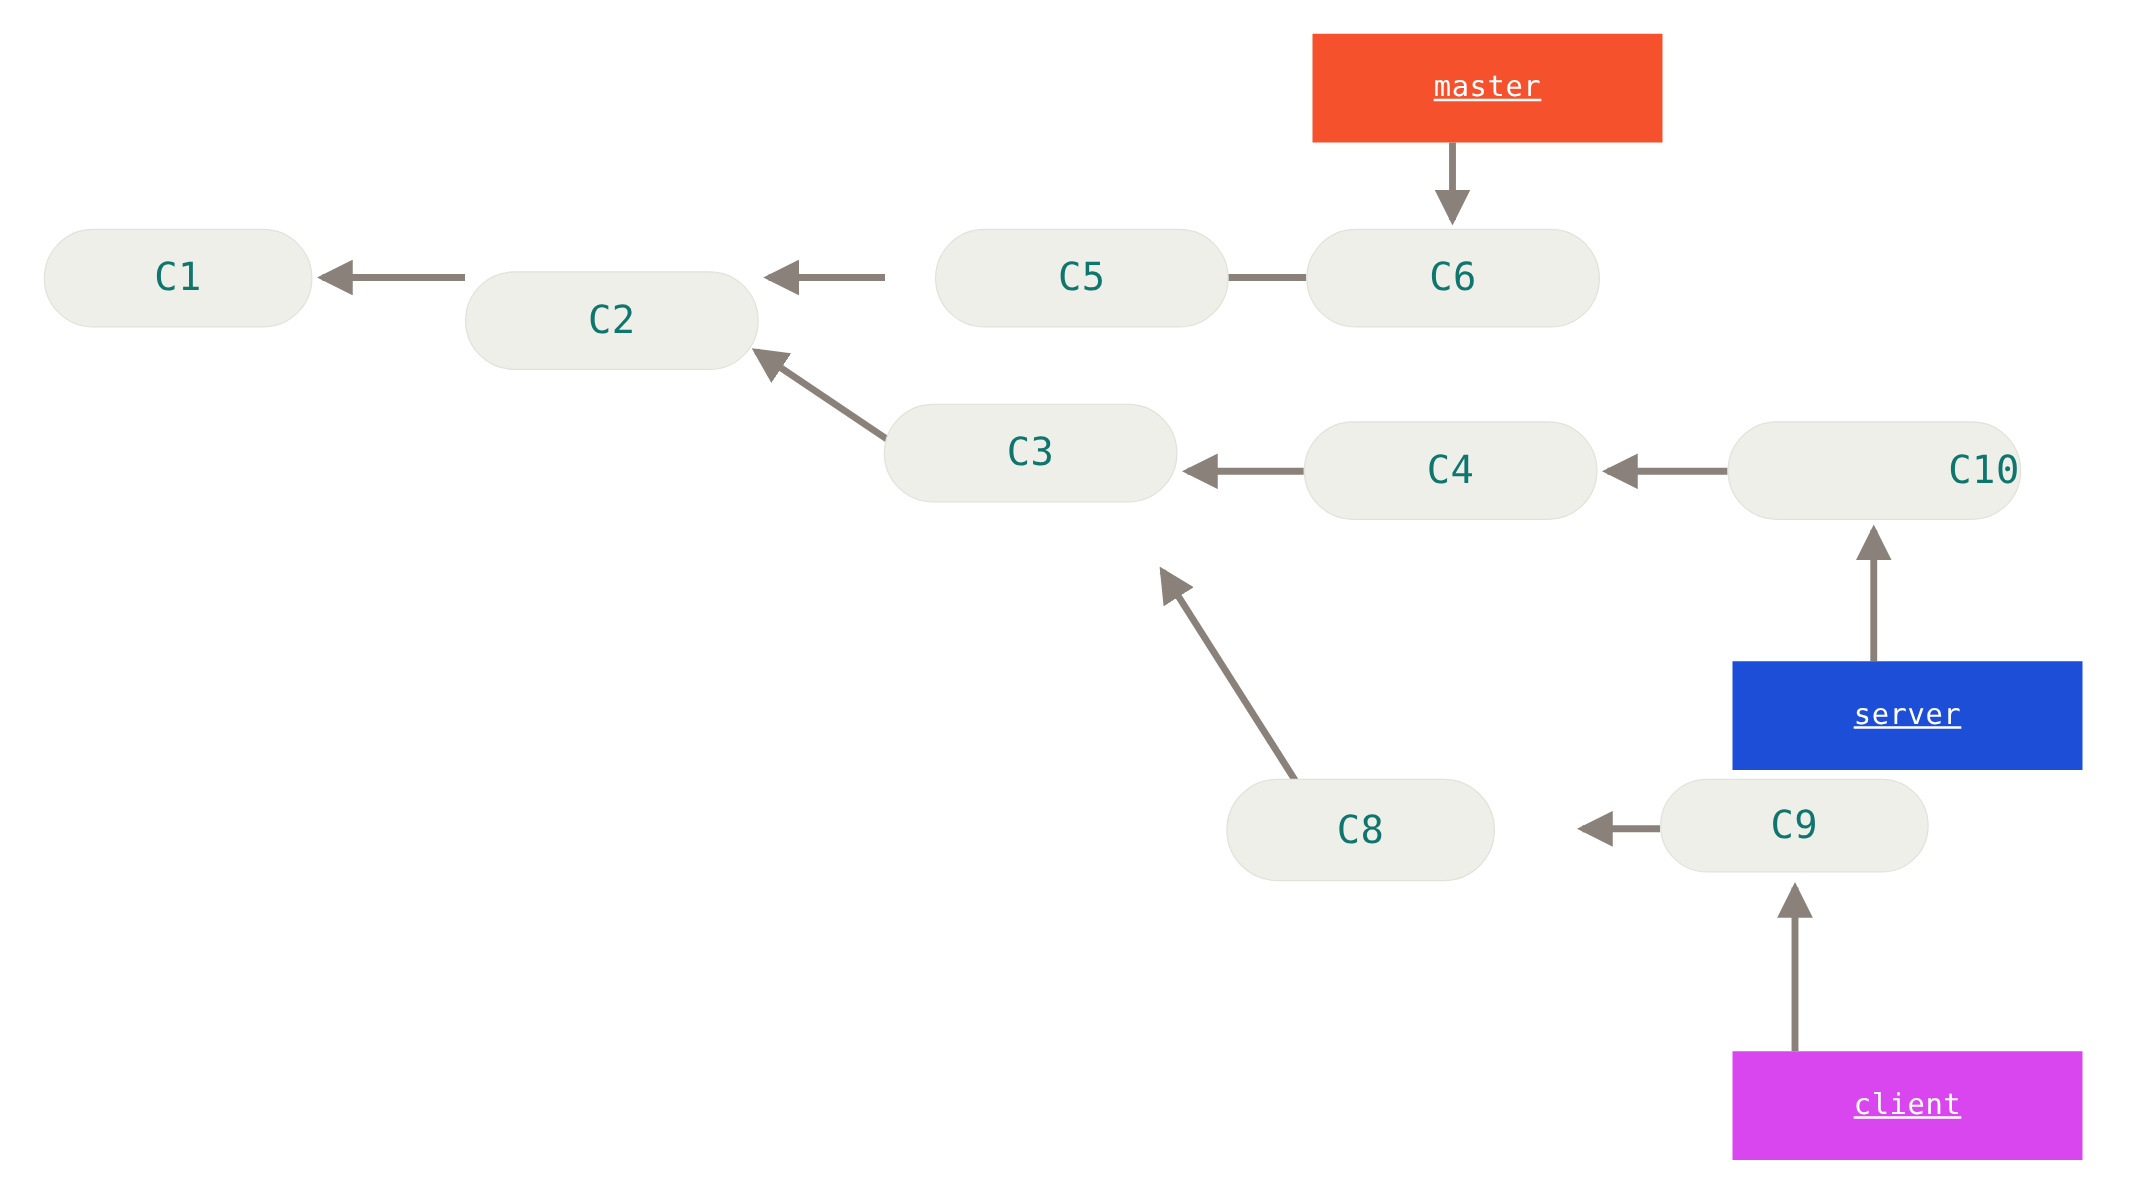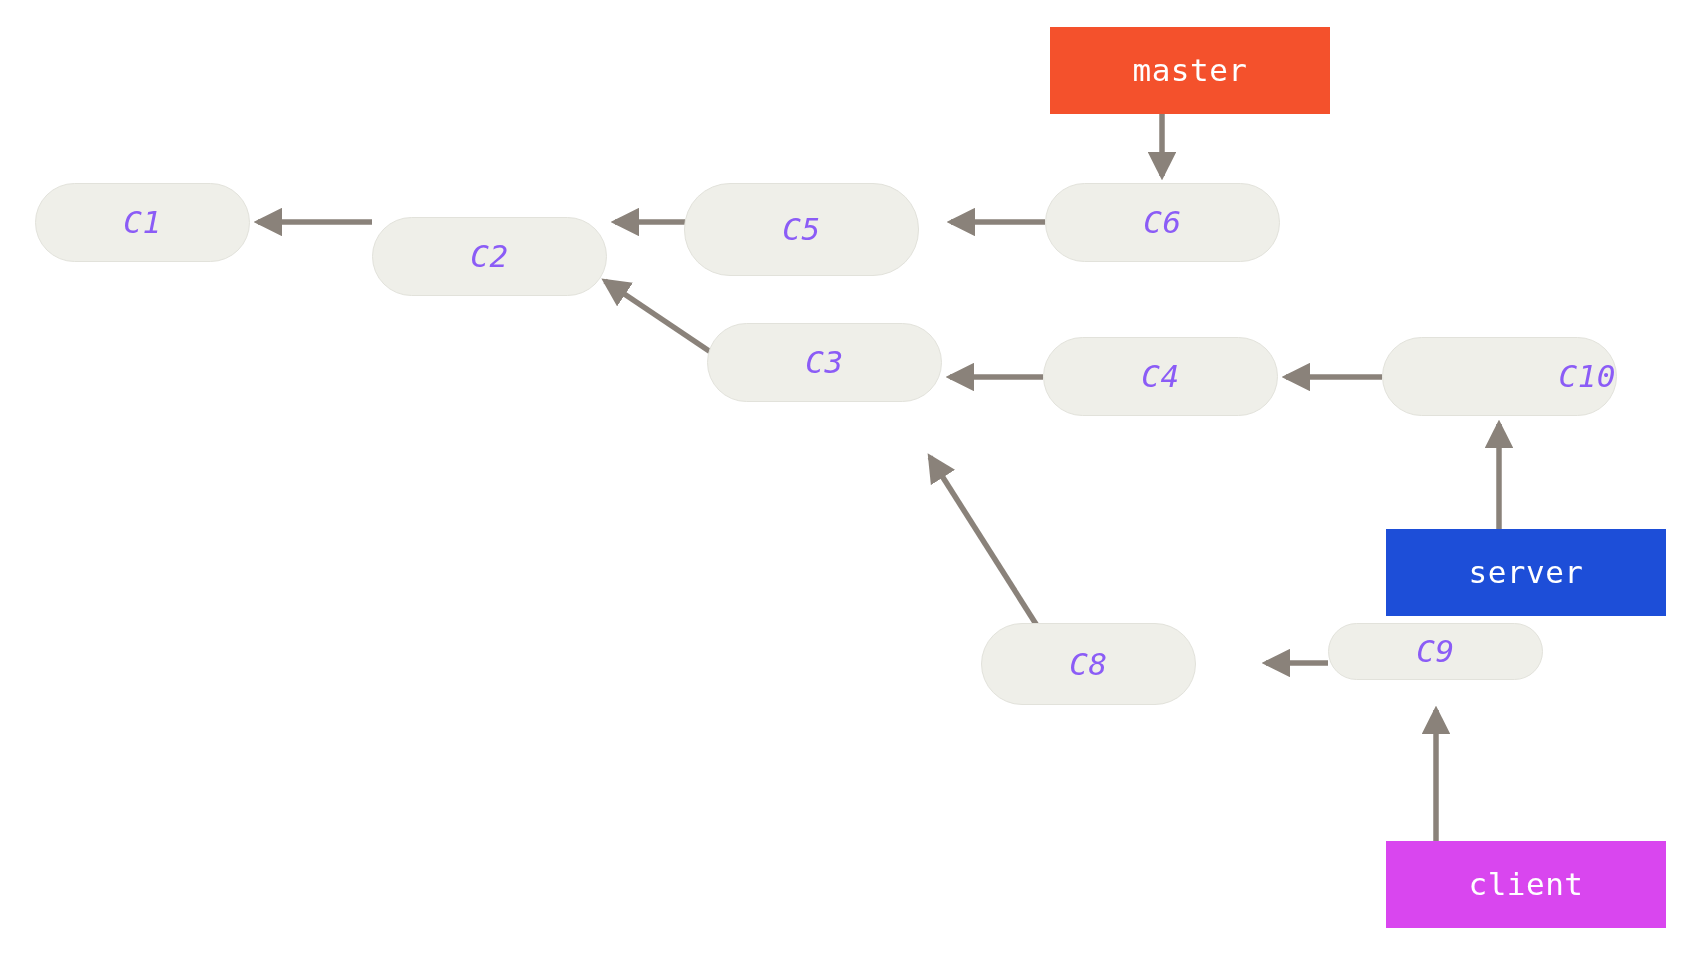--- a/index.html
+++ b/index.html
@@ -34,41 +34,41 @@
     border: 1px solid #E2E2DB;
     border-radius: 46px;
     display: flex;
     align-items: center;
     justify-content: center;
     z-index: 3;
   }
   .commit-label {
     font-family: "DejaVu Sans Mono", "Liberation Mono", monospace;
     font-size: 31px;
-    color: #8b5cf6;
+    color: #0f766e;
     letter-spacing: 0.5px;
     line-height: 1;
     user-select: none;
-    font-style: italic;
   }
   .branch-box {
     position: absolute;
     box-sizing: border-box;
     display: flex;
     align-items: center;
     justify-content: center;
     z-index: 3;
   }
   .branch-label {
     font-family: "DejaVu Sans Mono", "Liberation Mono", monospace;
-    font-size: 31px;
+    font-size: 23px;
     color: #ffffff;
     letter-spacing: 0.5px;
     line-height: 1;
     user-select: none;
+    text-decoration: underline;
   }
 </style>
 </head>
 <body>
 
 <div id="stage">
 
   <svg id="edge-layer" viewBox="0 0 1705 960" width="1705" height="960" xmlns="http://www.w3.org/2000/svg">
     <defs>
       <marker id="arrowhead" markerWidth="5.2" markerHeight="5.2" refX="4.4" refY="2.6" orient="auto" markerUnits="strokeWidth">
@@ -100,21 +100,21 @@
   </svg>
 
   <div class="commit-node" style="left:35px; top:183px; width:215px; height:79px;">
     <span class="commit-label">C1</span>
   </div>
 
   <div class="commit-node" style="left:372px; top:183px; width:235px; height:79px;margin-top:34px;">
     <span class="commit-label">C2</span>
   </div>
 
-  <div class="commit-node" style="left:684px; top:183px; width:235px; height:93px;">
+  <div class="commit-node" style="left:748px; top:183px; width:235px; height:79px;">
     <span class="commit-label">C5</span>
   </div>
 
   <div class="commit-node" style="left:1045px; top:183px; width:235px; height:79px;align-items:center;">
     <span class="commit-label">C6</span>
   </div>
 
   <div class="commit-node" style="left:707px; top:323px; width:235px; height:79px;">
     <span class="commit-label">C3</span>
   </div>
@@ -124,21 +124,21 @@
   </div>
 
   <div class="commit-node" style="left:1382px; top:337px; width:235px; height:79px;justify-content:flex-end;">
     <span class="commit-label">C10</span>
   </div>
 
   <div class="commit-node" style="left:981px; top:623px; width:215px; height:82px;">
     <span class="commit-label">C8</span>
   </div>
 
-  <div class="commit-node" style="left:1328px; top:623px; width:215px; height:57px;">
+  <div class="commit-node" style="left:1328px; top:623px; width:215px; height:75px;">
     <span class="commit-label">C9</span>
   </div>
 
   <div class="branch-box" style="left:1050px; top:27px; width:280px; height:87px; background:#F4512C;">
     <span class="branch-label">master</span>
   </div>
 
   <div class="branch-box" style="left:1386px; top:529px; width:280px; height:87px; background:#1d4ed8;">
     <span class="branch-label">server</span>
   </div>

